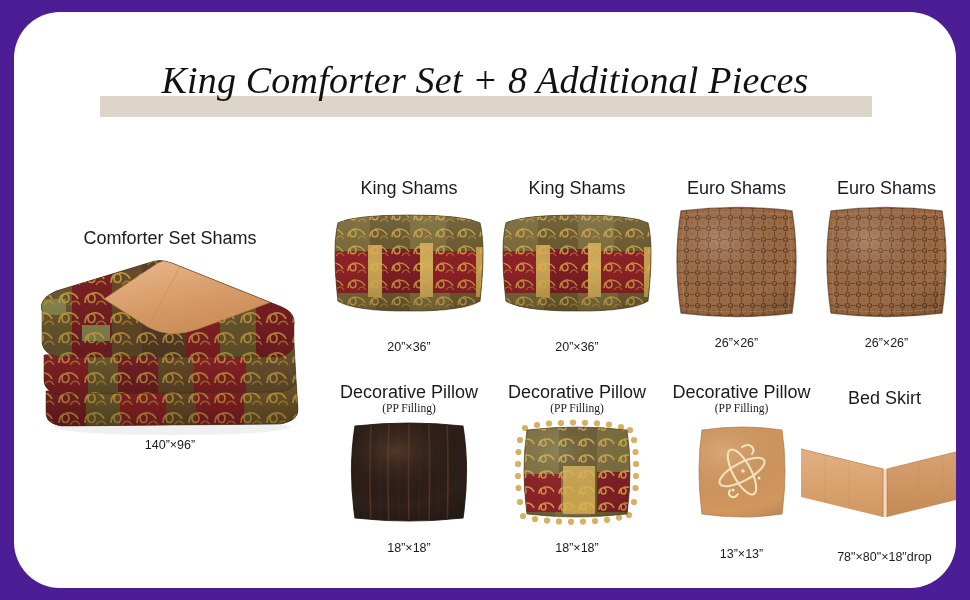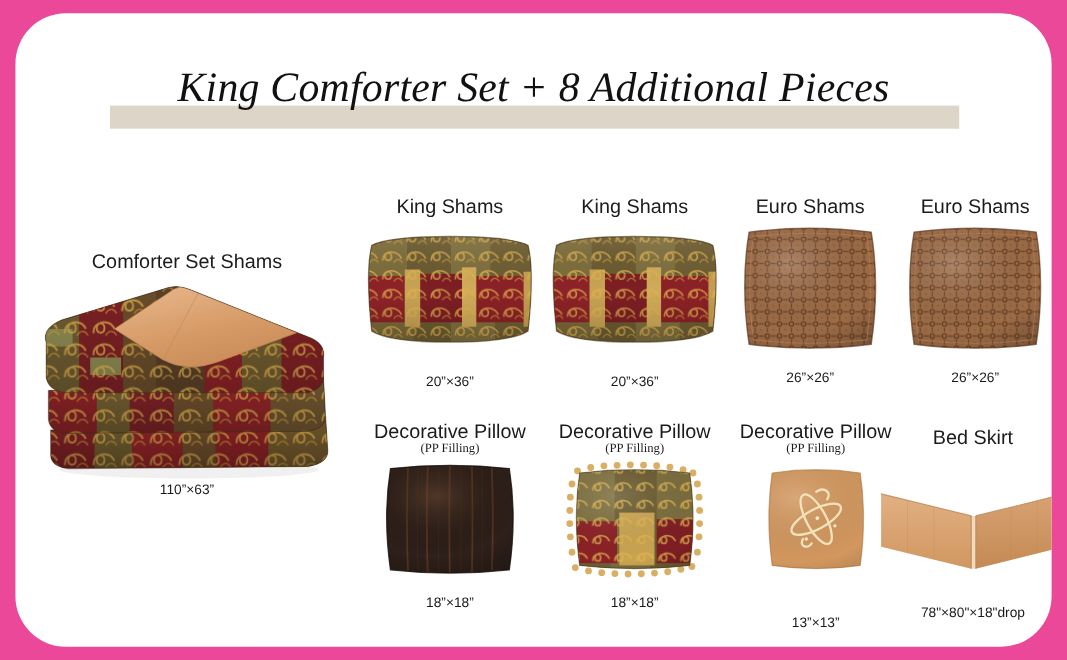--- a/index.html
+++ b/index.html
@@ -12,21 +12,21 @@
     height: 600px;
     overflow: hidden;
     font-family: "Liberation Sans", sans-serif;
   }
 
   
   #infographic {
     position: relative;
     width: 970px;
     height: 600px;
-    background: #ec4899;
+    background: #4c1d95;
     box-sizing: border-box;
     padding-left: 36px;
   }
   #card {
     position: absolute;
     left: 14px;
     top: 12px;
     right: 14px;
     bottom: 12px;
     background: #ffffff;
@@ -185,21 +185,21 @@
           <rect x="0" y="8" width="280" height="105" fill="url(#scrollGold)" opacity="0.8"></rect>
           <rect x="0" y="8" width="280" height="105" fill="url(#cmfShade)" opacity="0.45"></rect>
 
           <path d="M74,52 L128,16 Q140,10 152,16 L244,54 L168,82 Q140,92 118,80 Z" fill="url(#cmfTop2)"></path>
           <path d="M74,52 L128,16 Q140,10 152,16 L244,54 L168,82 Q140,92 118,80 Z" fill="none" stroke="#b9804f" stroke-width="0.8" opacity="0.8"></path>
           <path d="M118,80 L152,16" stroke="#c28a58" stroke-width="1" opacity="0.55" fill="none"></path>
         </g>
         <path d="M12,64 Q8,52 26,44 L118,16 Q130,11 142,16 L252,60 Q266,66 264,78
                  L264,96 Q264,106 250,110 L30,110 Q14,108 12,96 Z" fill="none" stroke="#3b2715" stroke-width="1" opacity="0.45"></path>
       </svg>
-      <div class="cell-dim">110”×63”</div>
+      <div class="cell-dim">140”×96”</div>
     </div>
 
     <div class="cell" style="left:310px; top:168px; width:170px;">
       <div class="cell-label">King Shams</div>
       <svg class="cell-art" width="170" height="118" viewBox="0 0 170 118" style="margin-top:10px;">
         <defs>
           <clipPath id="clipSham1">
             <path d="M14,16 Q30,8 85,8 Q140,8 156,16 Q162,40 156,94 Q140,104 85,104
                      Q30,104 14,94 Q8,40 14,16 Z"></path>
           </clipPath>
@@ -459,21 +459,21 @@
           <path d="M78,27 C86,22 92,28 88,34"></path>
           <path d="M66,70 C62,76 70,80 74,74"></path>
         </g>
         <g fill="#f6ecd2">
           <circle cx="79" cy="51" r="1.7"></circle>
           <circle cx="95" cy="58" r="1.5"></circle>
           <circle cx="69" cy="70" r="1.5"></circle>
         </g>
         <path d="M38,10 Q78,4 118,10 Q124,50 118,94 Q78,100 38,94 Q32,50 38,10 Z" fill="none" stroke="#a8703e" stroke-width="1.1" opacity="0.6"></path>
       </svg>
-      <div class="cell-dim" style="margin-top:30px;text-align:center;">13”×13”</div>
+      <div class="cell-dim" style="margin-top:18px;text-align:center;">13”×13”</div>
     </div>
 
     <div class="cell" style="left:783px; top:378px; width:175px;">
       <div class="cell-label">Bed Skirt</div>
       <svg class="cell-art" width="175" height="110" viewBox="0 0 175 110" style="margin-top:18px;">
         <defs>
           <linearGradient id="skirtL" x1="0" y1="0" x2="0" y2="1">
             <stop offset="0" stop-color="#e2b083"></stop>
             <stop offset="1" stop-color="#d09760"></stop>
           </linearGradient>

